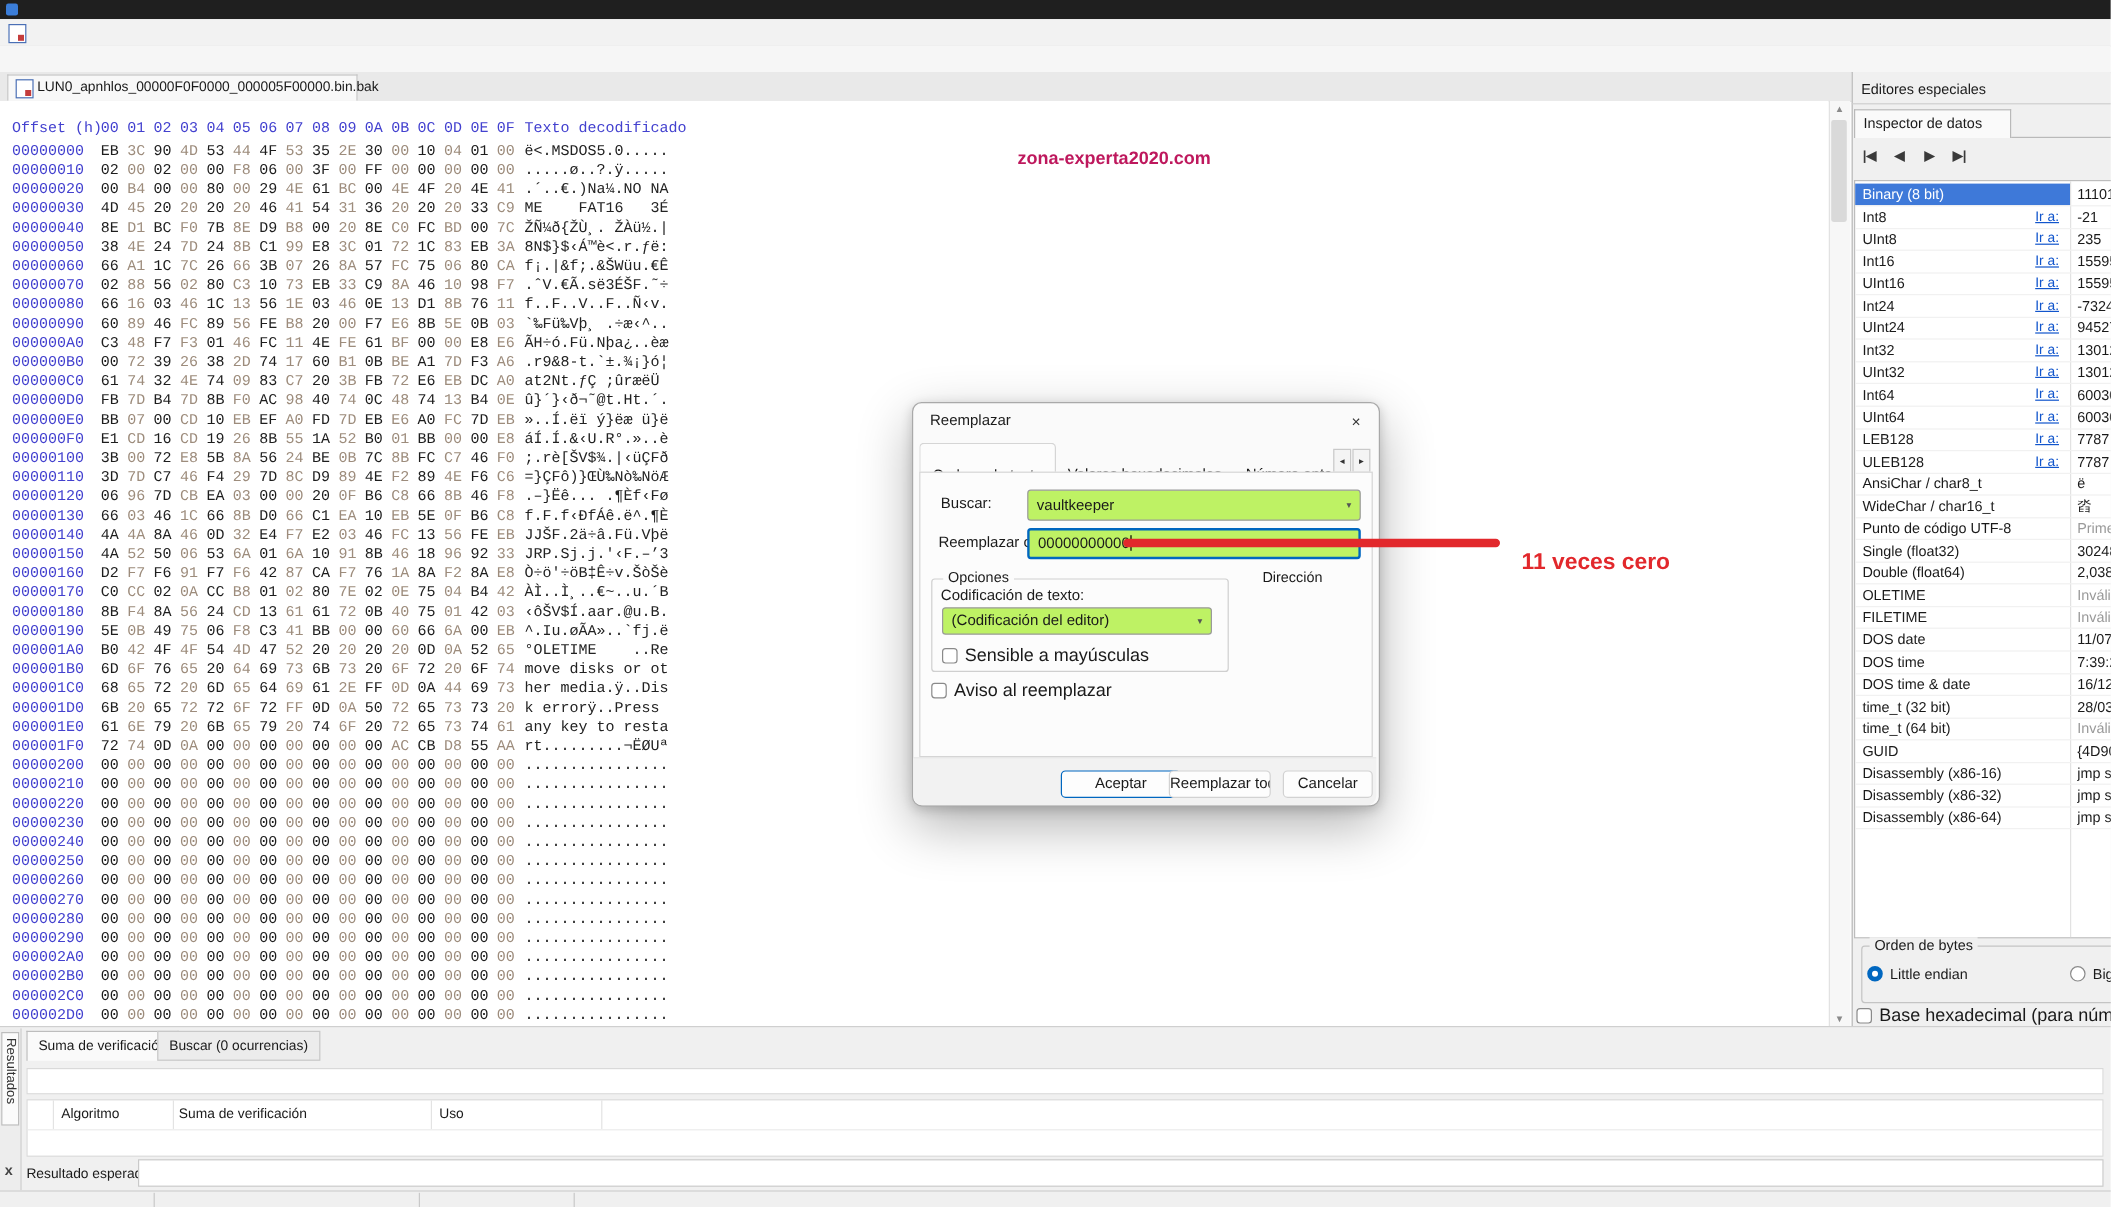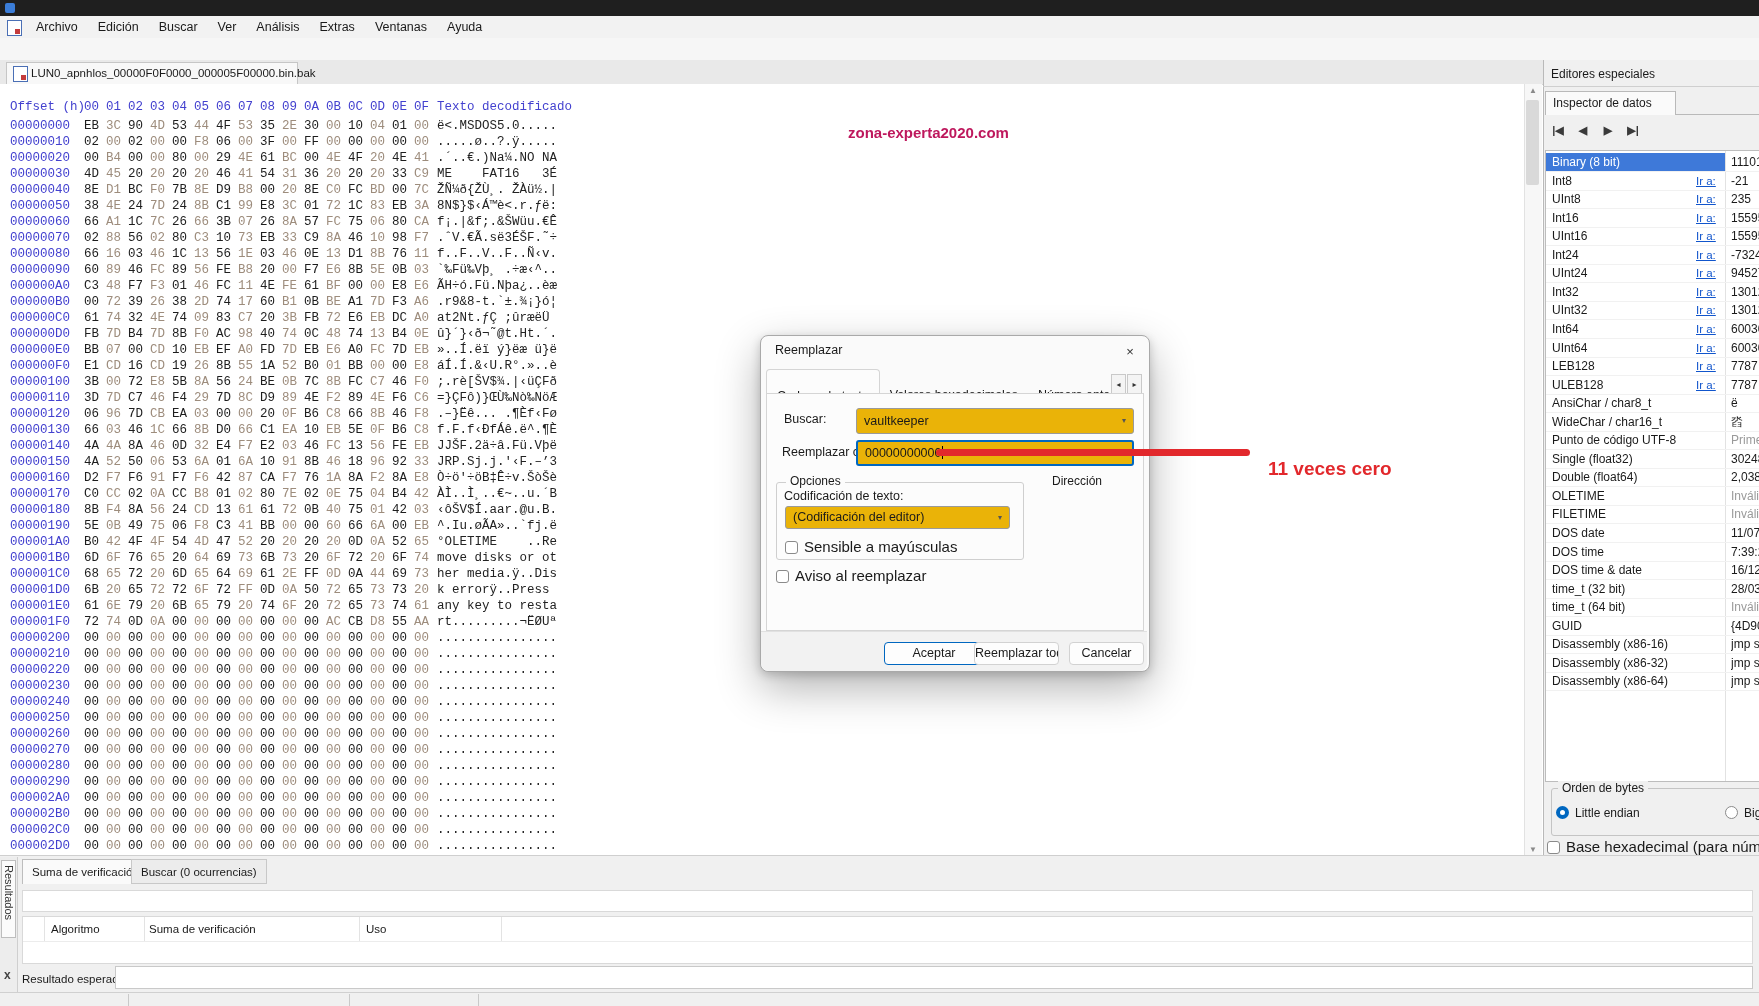--- a/index.html
+++ b/index.html
@@ -104,21 +104,21 @@
           border-radius:8px;box-shadow:0 16px 44px rgba(0,0,0,.30),0 3px 10px rgba(0,0,0,.18);z-index:40}
   .dtitle{left:14px;top:7px;font-size:12.5px}
   .dclose{left:354px;top:3px;width:30px;height:26px;text-align:center;line-height:26px;font-size:13px;color:#333}
   #dtabs{left:5px;top:33px;width:346px;height:25px;display:flex;overflow:hidden}
   .dtab{padding:17px 10px;font-size:12.5px;white-space:nowrap;line-height:18px}
   .dtab.active{background:#fcfcfc;border:1px solid #d5d5d5;border-bottom:none;border-radius:4px 4px 0 0}
   .tscroll{top:38px;width:15px;height:20px;border:1px solid #c9c9c9;background:#f4f4f4;
            font-size:8px;text-align:center;line-height:19px;color:#333;box-sizing:border-box}
   .dpage{left:5px;top:57px;width:378px;height:238px;background:#fcfcfc;border:1px solid #d5d5d5;box-sizing:border-box}
   .dlabel{font-size:12.5px;white-space:nowrap}
-  .dcombo{background:#eab308;border:1px solid #9a9a9a;border-radius:3px;font-size:12.5px;
+  .dcombo{background:#bef264;border:1px solid #9a9a9a;border-radius:3px;font-size:12.5px;
           line-height:24px;padding-left:7px;box-sizing:border-box;white-space:nowrap}
   .dcombo .cv{position:absolute;right:7px;top:0;font-size:8px;color:#555}
   .dcombo.focus{border:2px solid #0067c0;line-height:22px}
   .cursorbar{display:inline-block;width:1px;height:13px;background:#000;vertical-align:-2px;margin-left:1px}
   .dfieldset{border:1px solid #cfcfcf;border-radius:3px;box-sizing:border-box;background:transparent}
   .dlegend{position:absolute;font-size:12px;background:#fcfcfc;padding:0 4px;line-height:13px}
   .dcheck{position:absolute;white-space:nowrap;font-size:12.5px;line-height:14px}
   .dfooter{left:0px;top:295px;width:386px;height:39px;background:#f2f2f2;border-top:1px solid #e1e1e1;border-radius:0 0 8px 8px}
   .dbtn{top:306px;height:23px;background:#fdfdfd;border:1px solid #d2d2d2;border-radius:4px;
         font-size:12.5px;text-align:center;line-height:21px;box-sizing:border-box;overflow:hidden;white-space:nowrap}
@@ -129,30 +129,20 @@
 </style>
 </head>
 <body>
 
 <div class="abs titlebar">
   <div class="abs appicon"></div>
 </div>
 
 <div class="abs menubar">
   <div class="abs mdiicon"></div>
-  <div class="abs" id="menu-items">
-      <span class="menu-item">Archivo</span>
-      <span class="menu-item">Edición</span>
-      <span class="menu-item">Buscar</span>
-      <span class="menu-item">Ver</span>
-      <span class="menu-item">Análisis</span>
-      <span class="menu-item">Extras</span>
-      <span class="menu-item">Ventanas</span>
-      <span class="menu-item">Ayuda</span>
-    </div>
 </div>
 
 <div class="abs toolbar">
   <div class="abs tbtn icon-page" style="left:8px"></div>
   <div class="abs tbtn icon-folder" style="left:32px"></div>
   <div class="abs caret" style="left:53px;top:41px">▾</div>
   <div class="abs tbtn icon-save" style="left:64px"></div>
   <div class="abs tsep" style="left:86px"></div>
   <div class="abs tbtn icon-disk" style="left:92px"></div>
   <div class="abs tbtn icon-mem" style="left:114px"></div>

